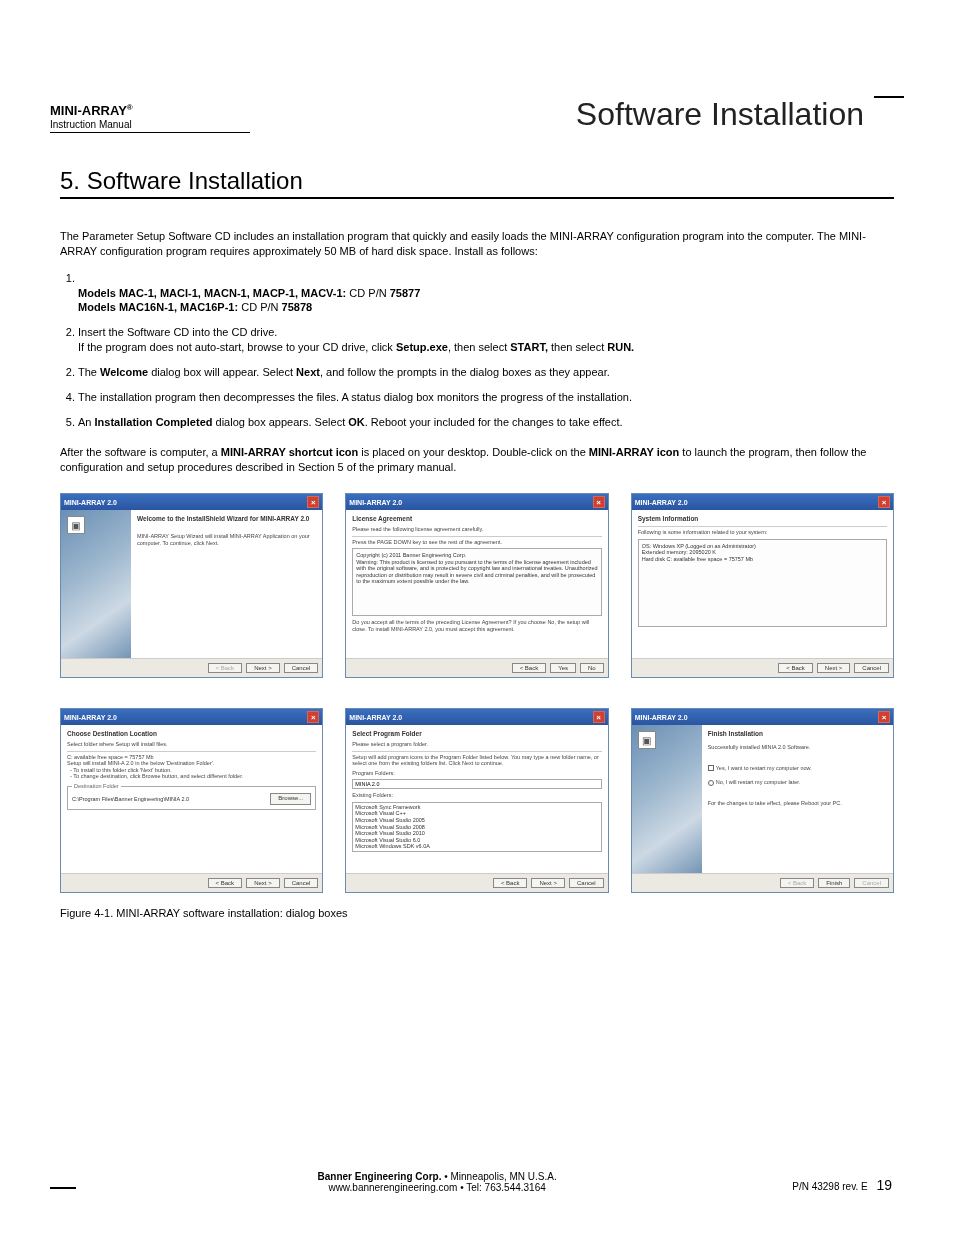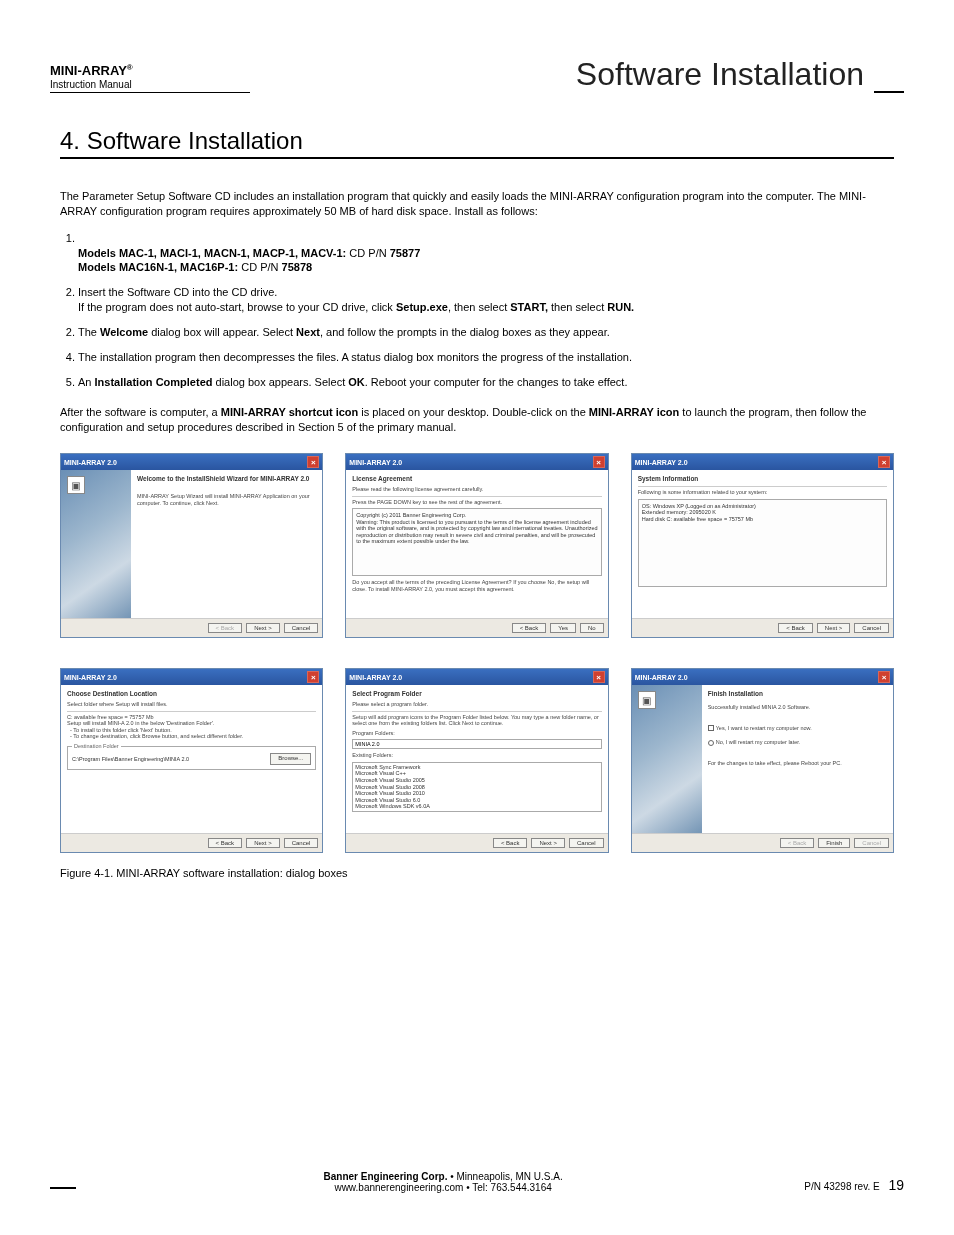--- a/index.html
+++ b/index.html
@@ -11,21 +11,21 @@
     position: relative;
     font-size: 11px;
     color: #000;
   }
   .page { padding: 56px 50px 40px 50px; }
   .header { display: flex; justify-content: space-between; align-items: flex-end; margin-bottom: 34px; gap: 38px; }
   .header-left { border-bottom: 1px solid #000; padding-bottom: 2px; width: 200px; }
   .product-name { font-weight: bold; font-size: 13px; font-family: Arial; }
   .product-name sup { font-size: 8px; }
   .subtitle { font-size: 10px; margin-top: 1px; }
-  .header-right { display:flex; align-items:flex-end; }
+  .header-right { display:flex; align-items:flex-start;margin-top:40px; }
   .section-title-big {
     font-family: 'Arial Narrow', Arial, sans-serif;
     font-stretch: condensed;
     font-size: 32px;
     font-weight: 300;
     color: #222;
     margin-right: 10px;
   }
   .hr-right { width: 30px; height:2px; background:#000; }
   .section-heading {
@@ -104,21 +104,21 @@
     justify-content:flex-end;
     gap:4px;
   }
   .btn {
     border:1px solid #888; background:#f4f4f0;
     font-size:6px; padding:1px 7px; color:#333;
   }
   .btn.dis { color:#aaa; }
   .figure-caption { font-weight:normal; font-size:11px; margin:6px 10px 0 10px;}
   .footer {
-    position:absolute; left:50px; right:50px; bottom:42px;
+    position:absolute; left:50px; right:62px; bottom:42px;
     display:flex; justify-content:space-between; align-items:flex-end;
     font-size:10px;
   }
   .footer-left { text-align:left; }
   .footer-left .bar { width:26px; height:2px; background:#000; display:inline-block; vertical-align:middle; margin-right:6px;}
   .footer-center { text-align:center; flex:1; font-size:10px;}
   .footer-right { text-align:right; }
   .pagenum { font-weight:normal; font-size:14px; margin-left:6px;}
   .radio { display:inline-block; width:6px;height:6px;border:1px solid #666;border-radius:50%; margin-right:2px; vertical-align:middle;}
   .check { display:inline-block; width:6px;height:6px;border:1px solid #666; margin-right:2px; vertical-align:middle;}
@@ -131,40 +131,40 @@
     <div class="header-left">
       <div class="product-name"><span>MINI-ARRAY</span><sup>®</sup></div>
       <div class="subtitle">Instruction Manual</div>
     </div>
     <div class="header-right">
       <div class="section-title-big">Software Installation</div>
       <div class="hr-right"></div>
     </div>
   </div>
 
-  <div class="section-heading">4.  Software Installation</div>
+  <div class="section-heading">5.  Software Installation</div>
 
   <p class="body-text">The Parameter Setup Software CD includes an installation program that quickly and easily loads the MINI-ARRAY configuration program into the computer. The MINI-ARRAY configuration program requires approximately 50 MB of hard disk space. Install as follows:</p>
 
   <ol class="ol">
     <li>
       <br>
       <strong>Models MAC-1, MACI-1, MACN-1, MACP-1, MACV-1:</strong><span> CD P/N </span><strong>75877</strong><br>
       <strong>Models MAC16N-1, MAC16P-1:</strong><span> CD P/N </span><strong>75878</strong>
     </li>
     <li value="2">
       <span> Insert the Software CD into the CD drive.</span><br>
       <span> If the program does not auto-start, browse to your CD drive, click </span><strong>Setup.exe</strong><span>, then select </span><strong>START,</strong><span> then select </span><strong>RUN.</strong>
     </li>
     <li value="2">
       <span>The </span><strong>Welcome</strong><span> dialog box will appear. Select </span><strong>Next</strong><span>, and follow the prompts in the dialog boxes as they appear.</span>
     </li>
     <li value="4">The installation program then decompresses the files. A status dialog box monitors the progress of the installation.</li>
     <li value="5">
-      <span>An </span><strong>Installation Completed</strong><span> dialog box appears. Select </span><strong>OK</strong><span>. Reboot your computer for the changes to take effect.</span>
+      <span>An </span><strong>Installation Completed</strong><span> dialog box appears. Select </span><strong>OK</strong><span>. Reboot your included for the changes to take effect.</span>
     </li>
   </ol>
 
   <p class="body-text">
     <span>After the software is computer, a </span><strong>MINI-ARRAY shortcut icon</strong><span> is placed on your desktop. Double-click on the </span><strong>MINI-ARRAY icon</strong><span> to launch the program, then follow the configuration and setup procedures described in Section 5 of the primary manual.</span>
   </p>
 
   <div class="screens">
 
     <div class="win">

